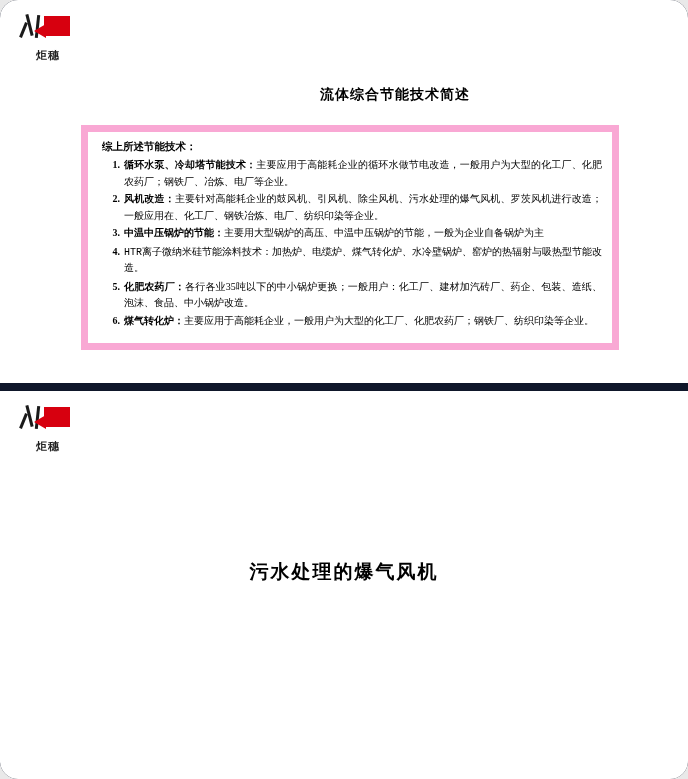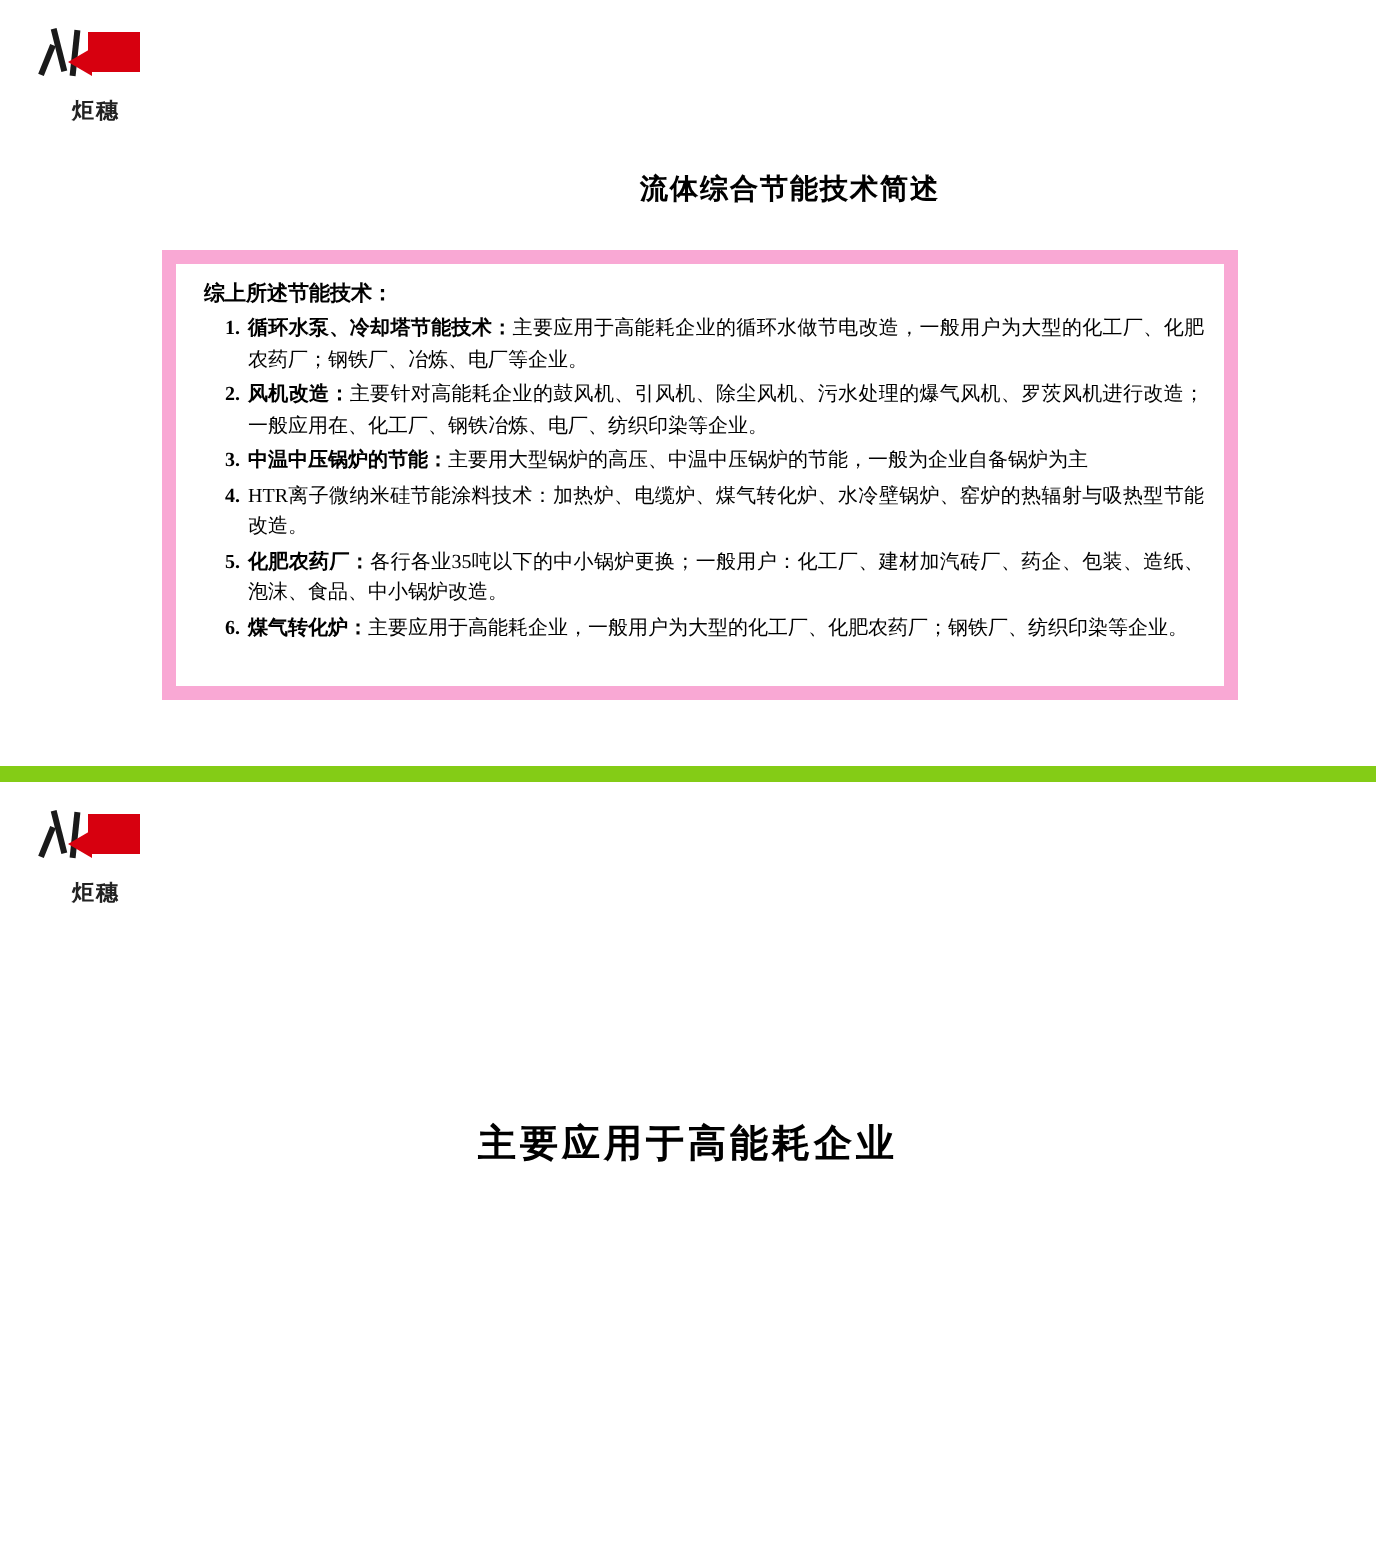--- a/index.html
+++ b/index.html
@@ -5,22 +5,23 @@
   html, body {
     margin: 0;
     padding: 0;
     background: #e9e9e9;
     font-family: "Liberation Serif", "DejaVu Serif", serif;
   }
   #page {
     width: 688px;
     height: 779px;
     position: relative;
-    background: #84cc16;
+    background: #0f172a;
     overflow: hidden;
+    border-radius: 18px;
   }
   .slide {
     position: absolute;
     left: 0;
     width: 688px;
     background: #ffffff;
   }
   .slide-1 { top: 0px; height: 383px; }
   .slide-2 { top: 391px; height: 388px; }
 
@@ -139,20 +140,21 @@
     position: absolute;
     left: -22px;
     top: 0;
     width: 18px;
     text-align: right;
     font-weight: bold;
   }
   li.plain .num { font-weight: normal; }
   .lead {
     font-weight: bold;
+    font-family: Liberation Mono, monospace;
   }
   li.plain .lead { font-weight: normal; }
 
   .slide-title-2 {
     position: absolute;
     left: 0;
     top: 168px;
     width: 688px;
     text-align: center;
     font-size: 19px;
@@ -212,16 +214,16 @@
       <div class="logo-mark">
         <div class="logo-stroke-c"></div>
         <div class="logo-stroke-a"></div>
         <div class="logo-stroke-b"></div>
         <div class="logo-red-tri"></div>
         <div class="logo-red-box"></div>
       </div>
       <div class="logo-text">炬穗</div>
     </div>
 
-    <div class="slide-title-2">主要应用于高能耗企业</div>
+    <div class="slide-title-2">污水处理的爆气风机</div>
   </div>
 
 </div>
 
 </body></html>

